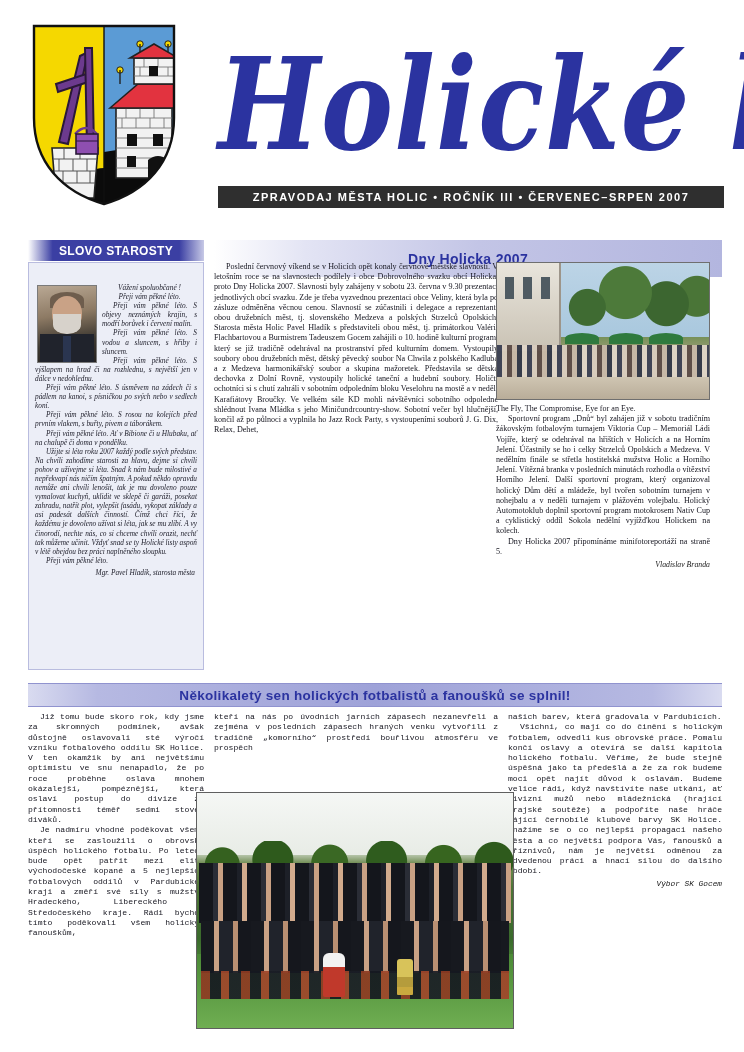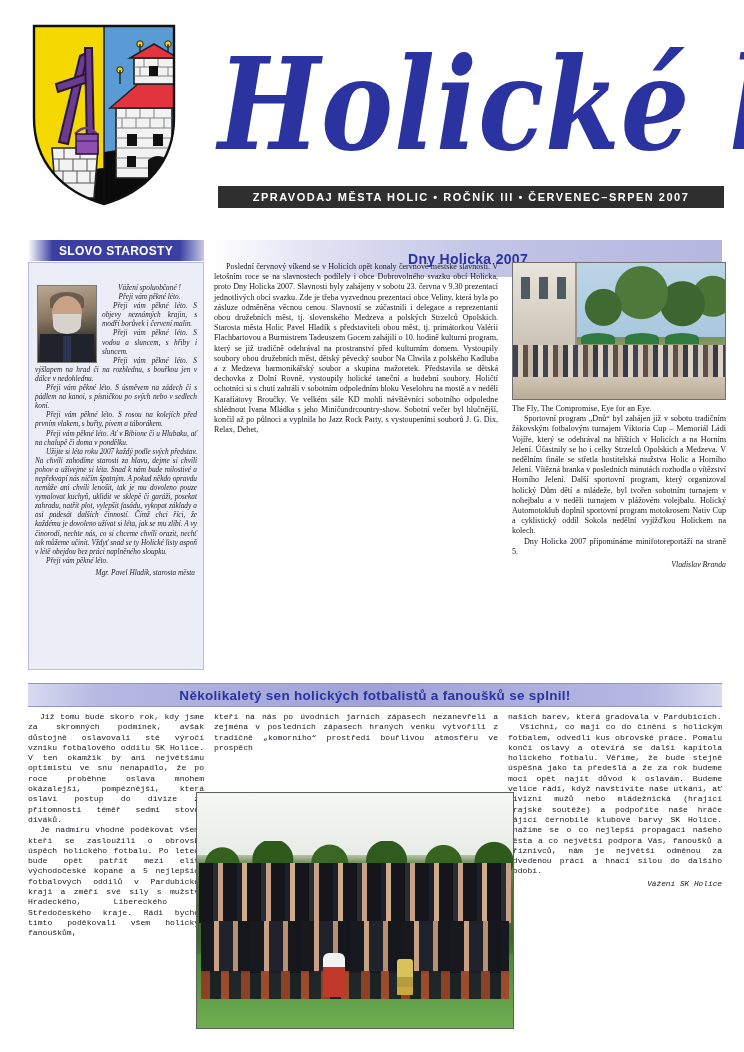--- a/index.html
+++ b/index.html
@@ -219,21 +219,21 @@
     color: #15151f;
   }
   .body-text p {
     margin: 0;
     text-indent: 12px;
   }
 
   
   .col-right {
     position: absolute;
-    left: 512px; top: 0;
+    left: 496px; top: 0;
     width: 214px;
   }
   .photo-dny {
     width: 214px;
     height: 138px;
     border: 1px solid #6f6f6f;
     box-sizing: border-box;
     margin-bottom: 4px;
     position: relative;
     overflow: hidden;
@@ -486,21 +486,21 @@
         <div class="hair"></div>
         <div class="head"></div>
         <div class="beard"></div>
         <div class="tie"></div>
       </div>
       <div class="mayor-text">
         <p class="center-line">Vážení spoluobčané !</p>
         <p class="center-line">Přeji vám pěkné léto.</p>
         <p>Přeji vám pěkné léto. S objevy neznámých krajin, s modří borůvek i červení malin.</p>
         <p>Přeji vám pěkné léto. S vodou a sluncem, s hřiby i sluncem.</p>
-        <p>Přeji vám pěkné léto. S výšlapem na hrad či na rozhlednu, s bouřkou jen v dálce v nedohlednu.</p>
+        <p>Přeji vám pěkné léto. S výšlapem na hrad či na rozhlednu, s největší jen v dálce v nedohlednu.</p>
         <p>Přeji vám pěkné léto. S úsměvem na zádech či s pádlem na kanoi, s písničkou po svých nebo v sedlech koní.</p>
         <p>Přeji vám pěkné léto. S rosou na kolejích před prvním vlakem, s buřty, pivem a táborákem.</p>
         <p>Přeji vám pěkné léto. Ať v Bibione či u Hlubaku, ať na chalupě či doma v pondělku.</p>
         <p>Užijte si léta roku 2007 každý podle svých představ. Na chvíli zahodíme starosti za hlavu, dejme si chvíli pohov a užívejme si léta. Snad k nám bude milostivé a nepřekvapí nás ničím špatným. A pokud někdo opravdu nemůže ani chvíli lenošit, tak je mu dovoleno pouze vymalovat kuchyň, uklidit ve sklepě či garáži, posekat zahradu, natřít plot, vylepšit fasádu, vykopat základy a asi padesát dalších činností. Čímž chci říci, že každému je dovoleno užívat si léta, jak se mu zlíbí. A vy činorodí, nechte nás, co si chceme chvíli orazit, nechť tak můžeme učinit. Vždyť snad se ty Holické listy aspoň v létě obejdou bez práci naplněného sloupku.</p>
         <p>Přeji vám pěkné léto.</p>
         <div class="mayor-sign">Mgr. Pavel Hladík, starosta města</div>
       </div>
     </div>
 
     <div class="col-mid">
@@ -550,21 +550,21 @@
         <p style="text-indent:0">kteří na nás po úvodních jarních zápasech nezanevřeli a zejména v posledních zápasech hraných venku vytvořili z tradičně „komorního“ prostředí bouřlivou atmosféru ve prospěch</p>
       </div>
     </div>
 
     <div class="b-col-right">
       <div class="b-text">
         <p style="text-indent:0">našich barev, která gradovala v Pardubicích.</p>
         <p>Všichni, co mají co do činění s holickým fotbalem, odvedli kus obrovské práce. Pomalu končí oslavy a otevírá se další kapitola holického fotbalu. Věříme, že bude stejně úspěšná jako ta předešlá a že za rok budeme moci opět najít důvod k oslavám. Budeme velice rádi, když navštívíte naše utkání, ať divizní mužů nebo mládežnická (hrající krajské soutěže) a podpoříte naše hráče hájící černobílé klubové barvy SK Holice. Snažíme se o co nejlepší propagaci našeho města a co největší podpora Vás, fanoušků a příznivců, nám je největší odměnou za odvedenou práci a hnací silou do dalšího období.</p>
         <p></p>
       </div>
-      <div class="b-byline">Vážení SK Holice</div>
+      <div class="b-byline">Výbor SK Gocem</div>
     </div>
 
     <div class="team-photo">
       <div class="sky"></div>
       <div class="treeline"></div>
       <div class="turf"></div>
       <div class="rowA"></div>
       <div class="rowB"></div>
       <div class="legs"></div>
       <div class="child"></div>

